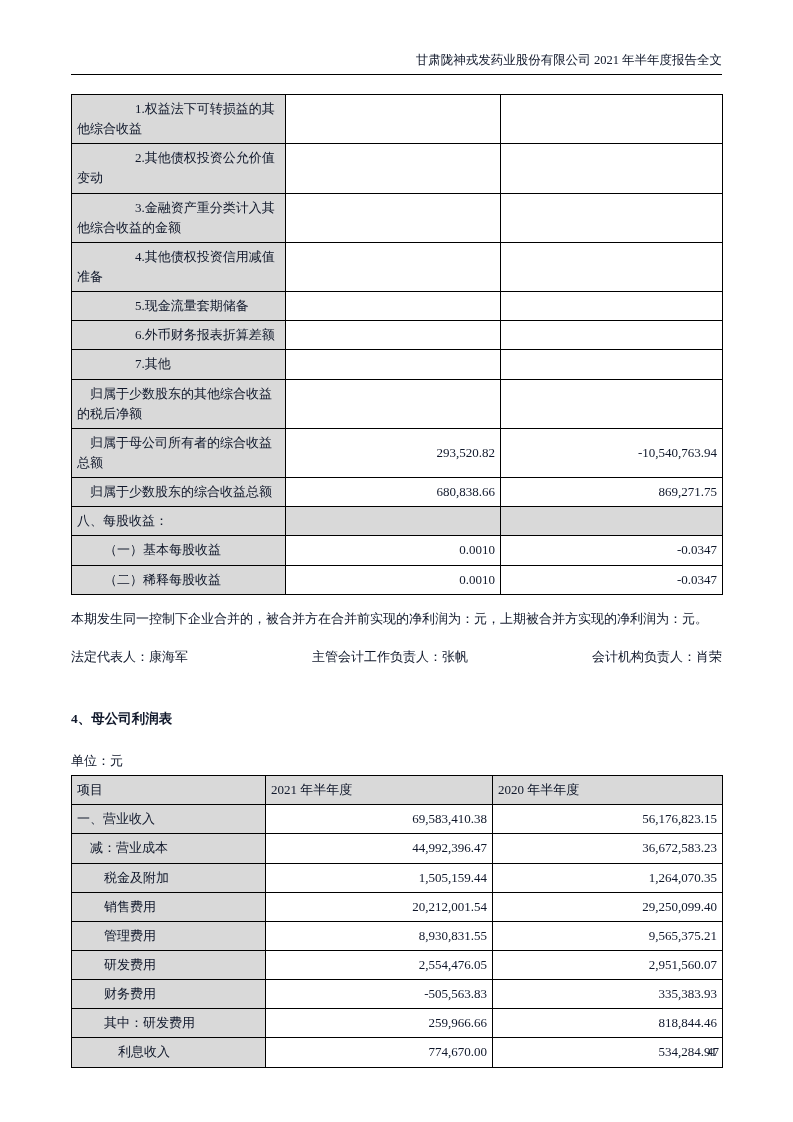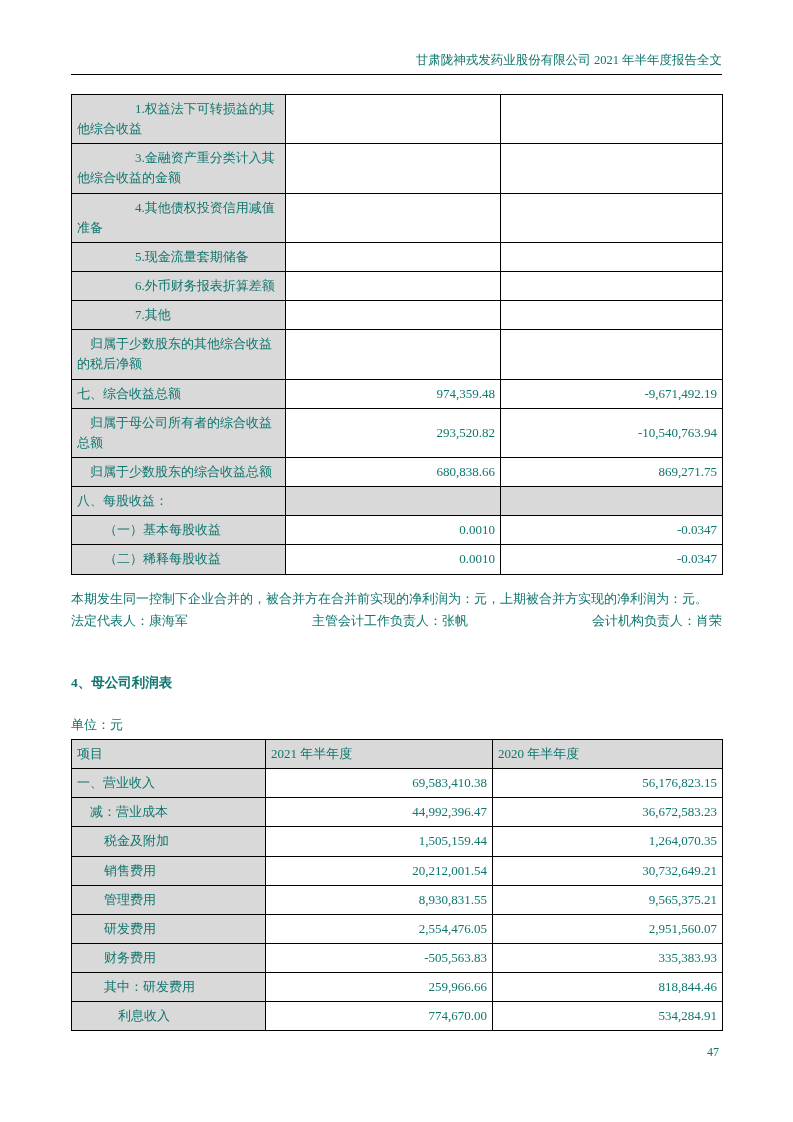--- a/index.html
+++ b/index.html
@@ -2,21 +2,21 @@
 <html><head>
 <meta charset="utf-8">
 <style>
   html,body { margin:0; padding:0; background:#ffffff; }
   .page {
     position:relative;
     width:793px; height:1122px;
     box-sizing:border-box;
     padding:52px 71px 12px 71px;
     font-family:"Liberation Serif","DejaVu Serif",serif;
-    font-size:13px; color:#0f766e; background:#fff;
+    font-size:13px; color:#0f172a; background:#fff;
     overflow:hidden;
   }
   .header {
     text-align:right;
     font-size:12.5px;
     padding-bottom:5px;
     border-bottom:1px solid #000;
     margin-bottom:19px;
   }
   table {
@@ -42,21 +42,21 @@
   .ind-2 { text-indent:27px;font-family:Liberation Serif, serif; }
   .ind-3 { text-indent:41px; }
   .note {
     margin:14px 0 0 0;
     font-size:13px;
     line-height:1.5;
   }
   .signatures {
     display:flex;
     justify-content:space-between;
-    margin-top:4px;
+    margin-top:20px;
     font-size:13px;
   }
   .section-title {
     margin:44px 0 0 0;
     font-size:13.5px;
     font-weight:bold;
   }
   .unit {
     text-align:left;
     margin-top:24px;
@@ -85,20 +85,25 @@
         <col style="width:215px">
         <col style="width:222px">
       </colgroup>
     <tbody>
       <tr>
         <td class="lbl ind-num">1.权益法下可转损益的其他综合收益</td>
         <td class="val"></td>
         <td class="val"></td>
       </tr>
       <tr>
+        <td class="lbl ind-num">2.其他债权投资公允价值变动</td>
+        <td class="val"></td>
+        <td class="val"></td>
+      </tr>
+      <tr>
         <td class="lbl ind-num">3.金融资产重分类计入其他综合收益的金额</td>
         <td class="val"></td>
         <td class="val"></td>
       </tr>
       <tr>
         <td class="lbl ind-num">4.其他债权投资信用减值准备</td>
         <td class="val"></td>
         <td class="val"></td>
       </tr>
       <tr>
@@ -113,25 +118,20 @@
       </tr>
       <tr>
         <td class="lbl ind-num">7.其他</td>
         <td class="val"></td>
         <td class="val"></td>
       </tr>
       <tr>
         <td class="lbl ind-1">归属于少数股东的其他综合收益的税后净额</td>
         <td class="val"></td>
         <td class="val"></td>
-      </tr>
-      <tr>
-        <td class="lbl">七、综合收益总额</td>
-        <td class="val">974,359.48</td>
-        <td class="val">-9,671,492.19</td>
       </tr>
       <tr>
         <td class="lbl ind-1">归属于母公司所有者的综合收益总额</td>
         <td class="val">293,520.82</td>
         <td class="val">-10,540,763.94</td>
       </tr>
       <tr>
         <td class="lbl ind-1">归属于少数股东的综合收益总额</td>
         <td class="val">680,838.66</td>
         <td class="val">869,271.75</td>
@@ -191,21 +191,21 @@
         <td class="val">36,672,583.23</td>
       </tr>
       <tr>
         <td class="lbl ind-2">税金及附加</td>
         <td class="val">1,505,159.44</td>
         <td class="val">1,264,070.35</td>
       </tr>
       <tr>
         <td class="lbl ind-2">销售费用</td>
         <td class="val">20,212,001.54</td>
-        <td class="val">30,732,649.21</td>
+        <td class="val">29,250,099.40</td>
       </tr>
       <tr>
         <td class="lbl ind-2">管理费用</td>
         <td class="val">8,930,831.55</td>
         <td class="val">9,565,375.21</td>
       </tr>
       <tr>
         <td class="lbl ind-2">研发费用</td>
         <td class="val">2,554,476.05</td>
         <td class="val">2,951,560.07</td>

